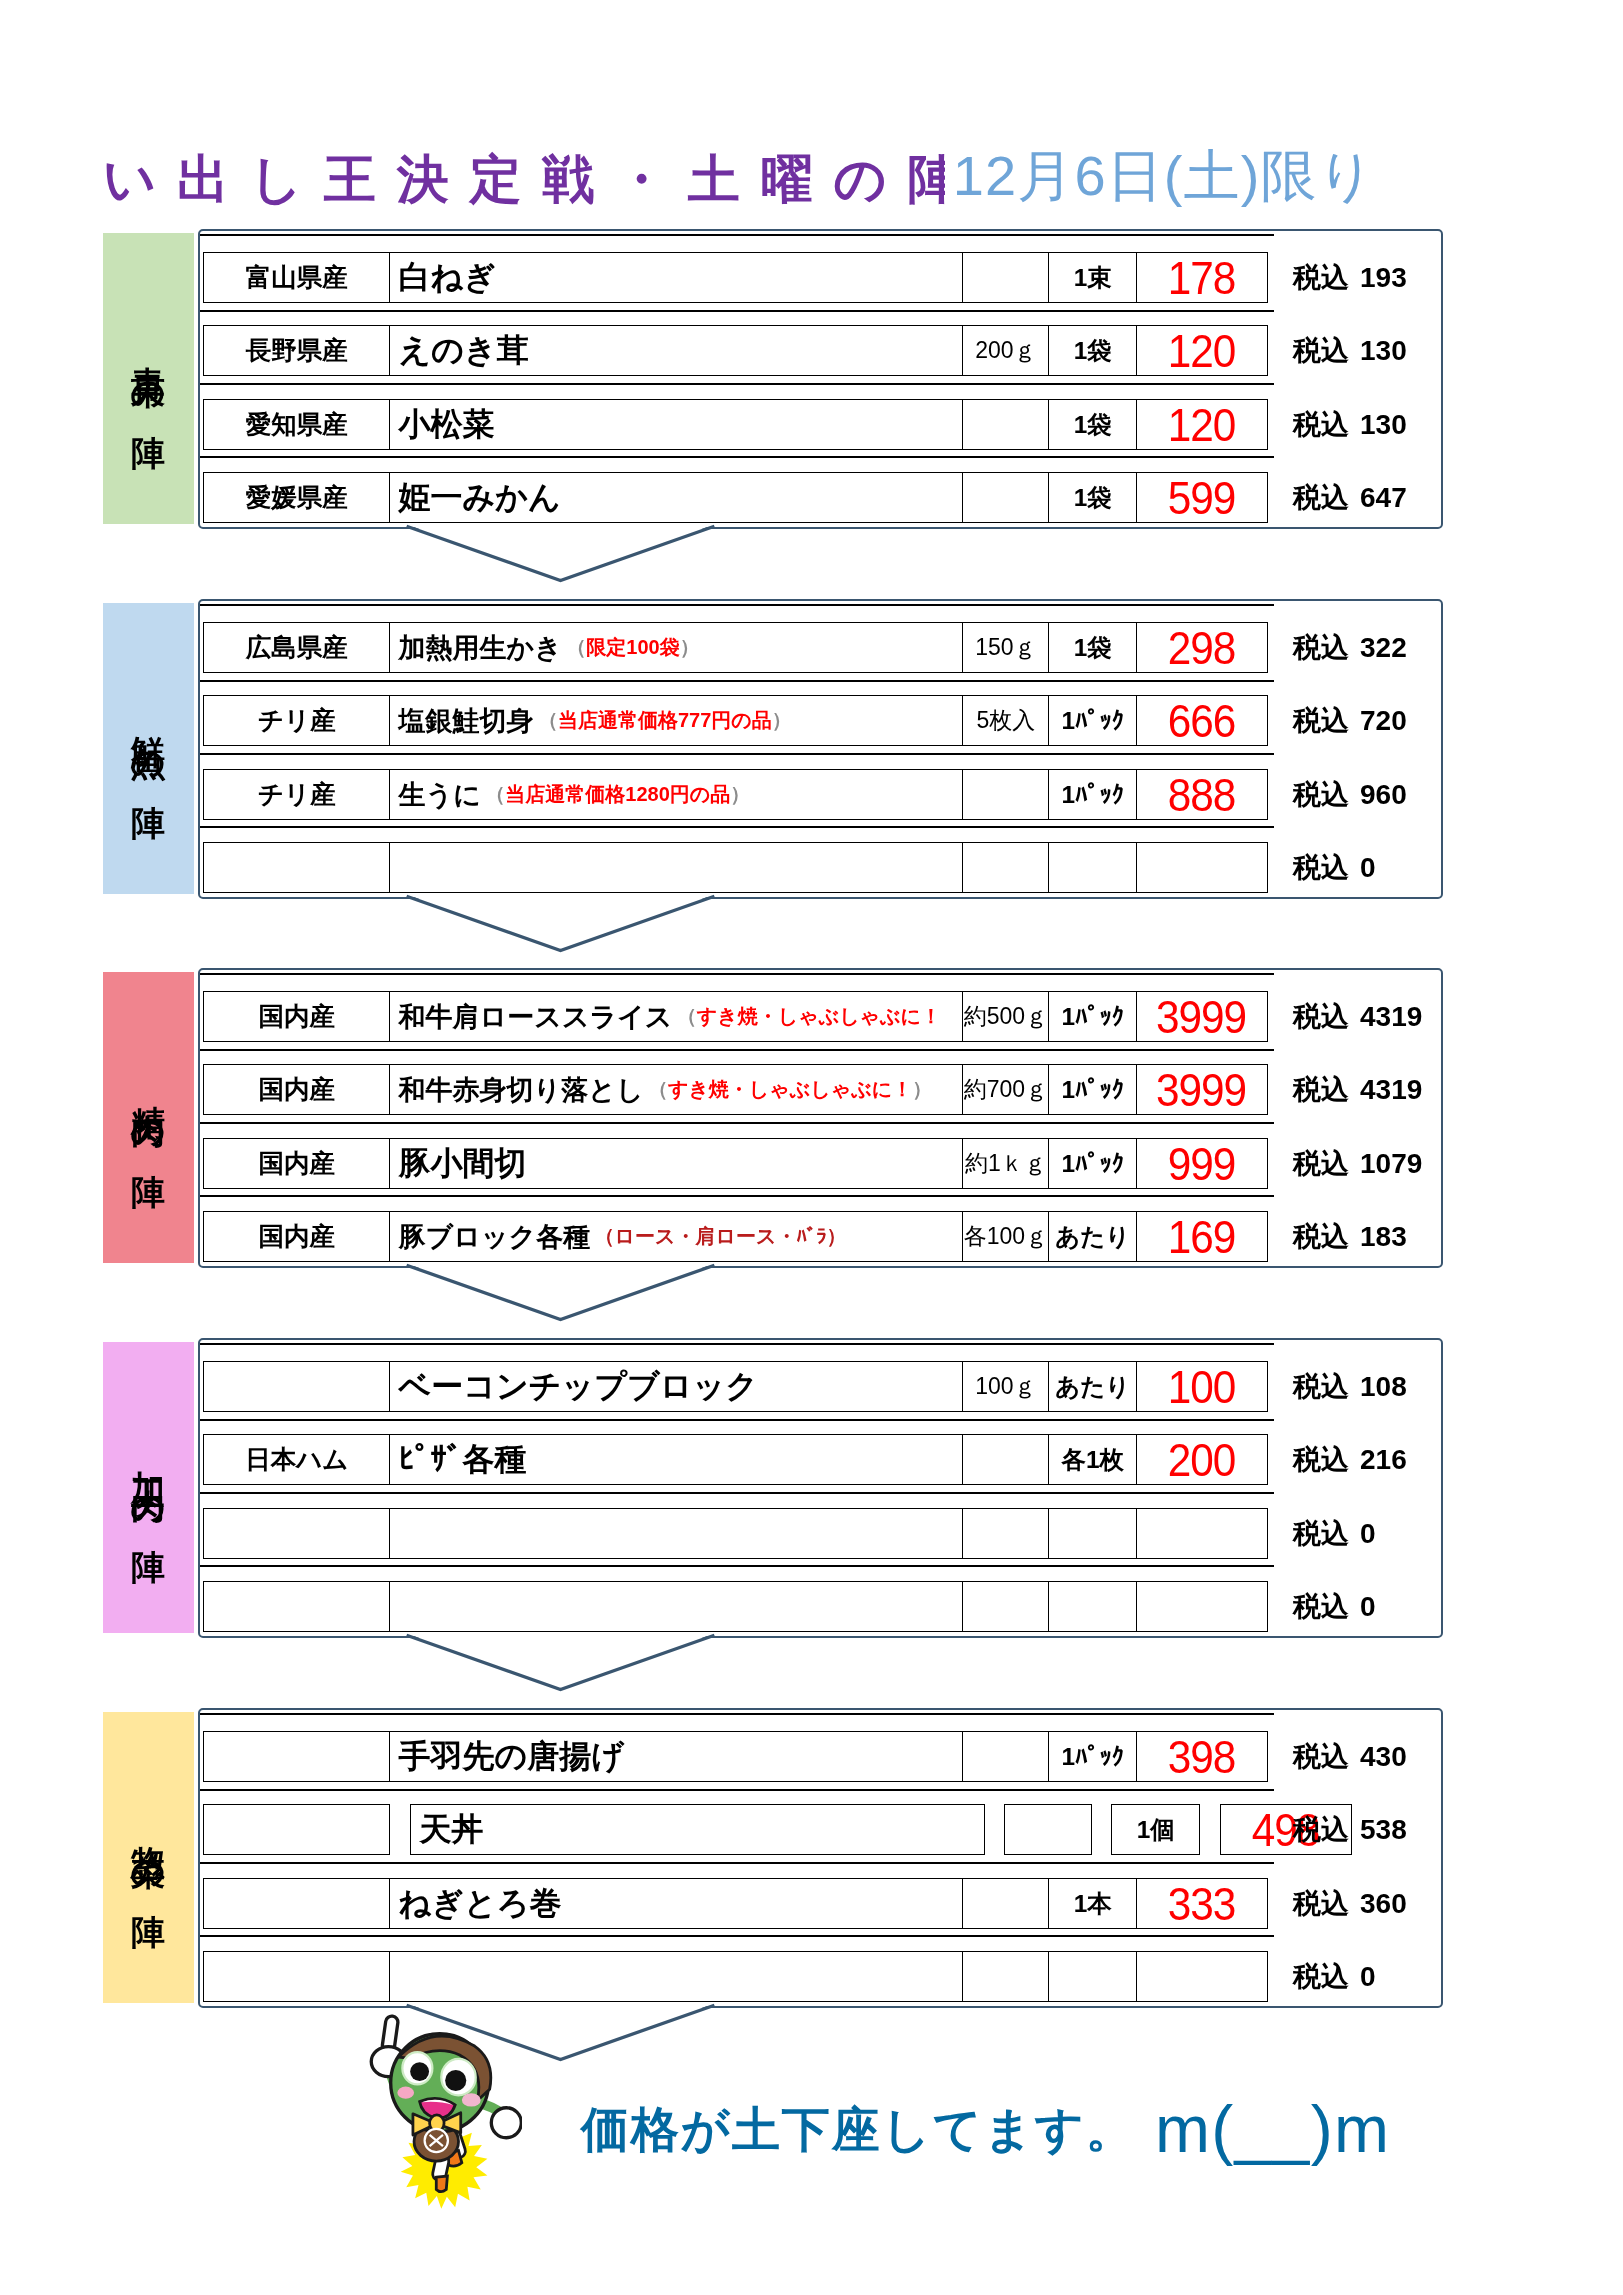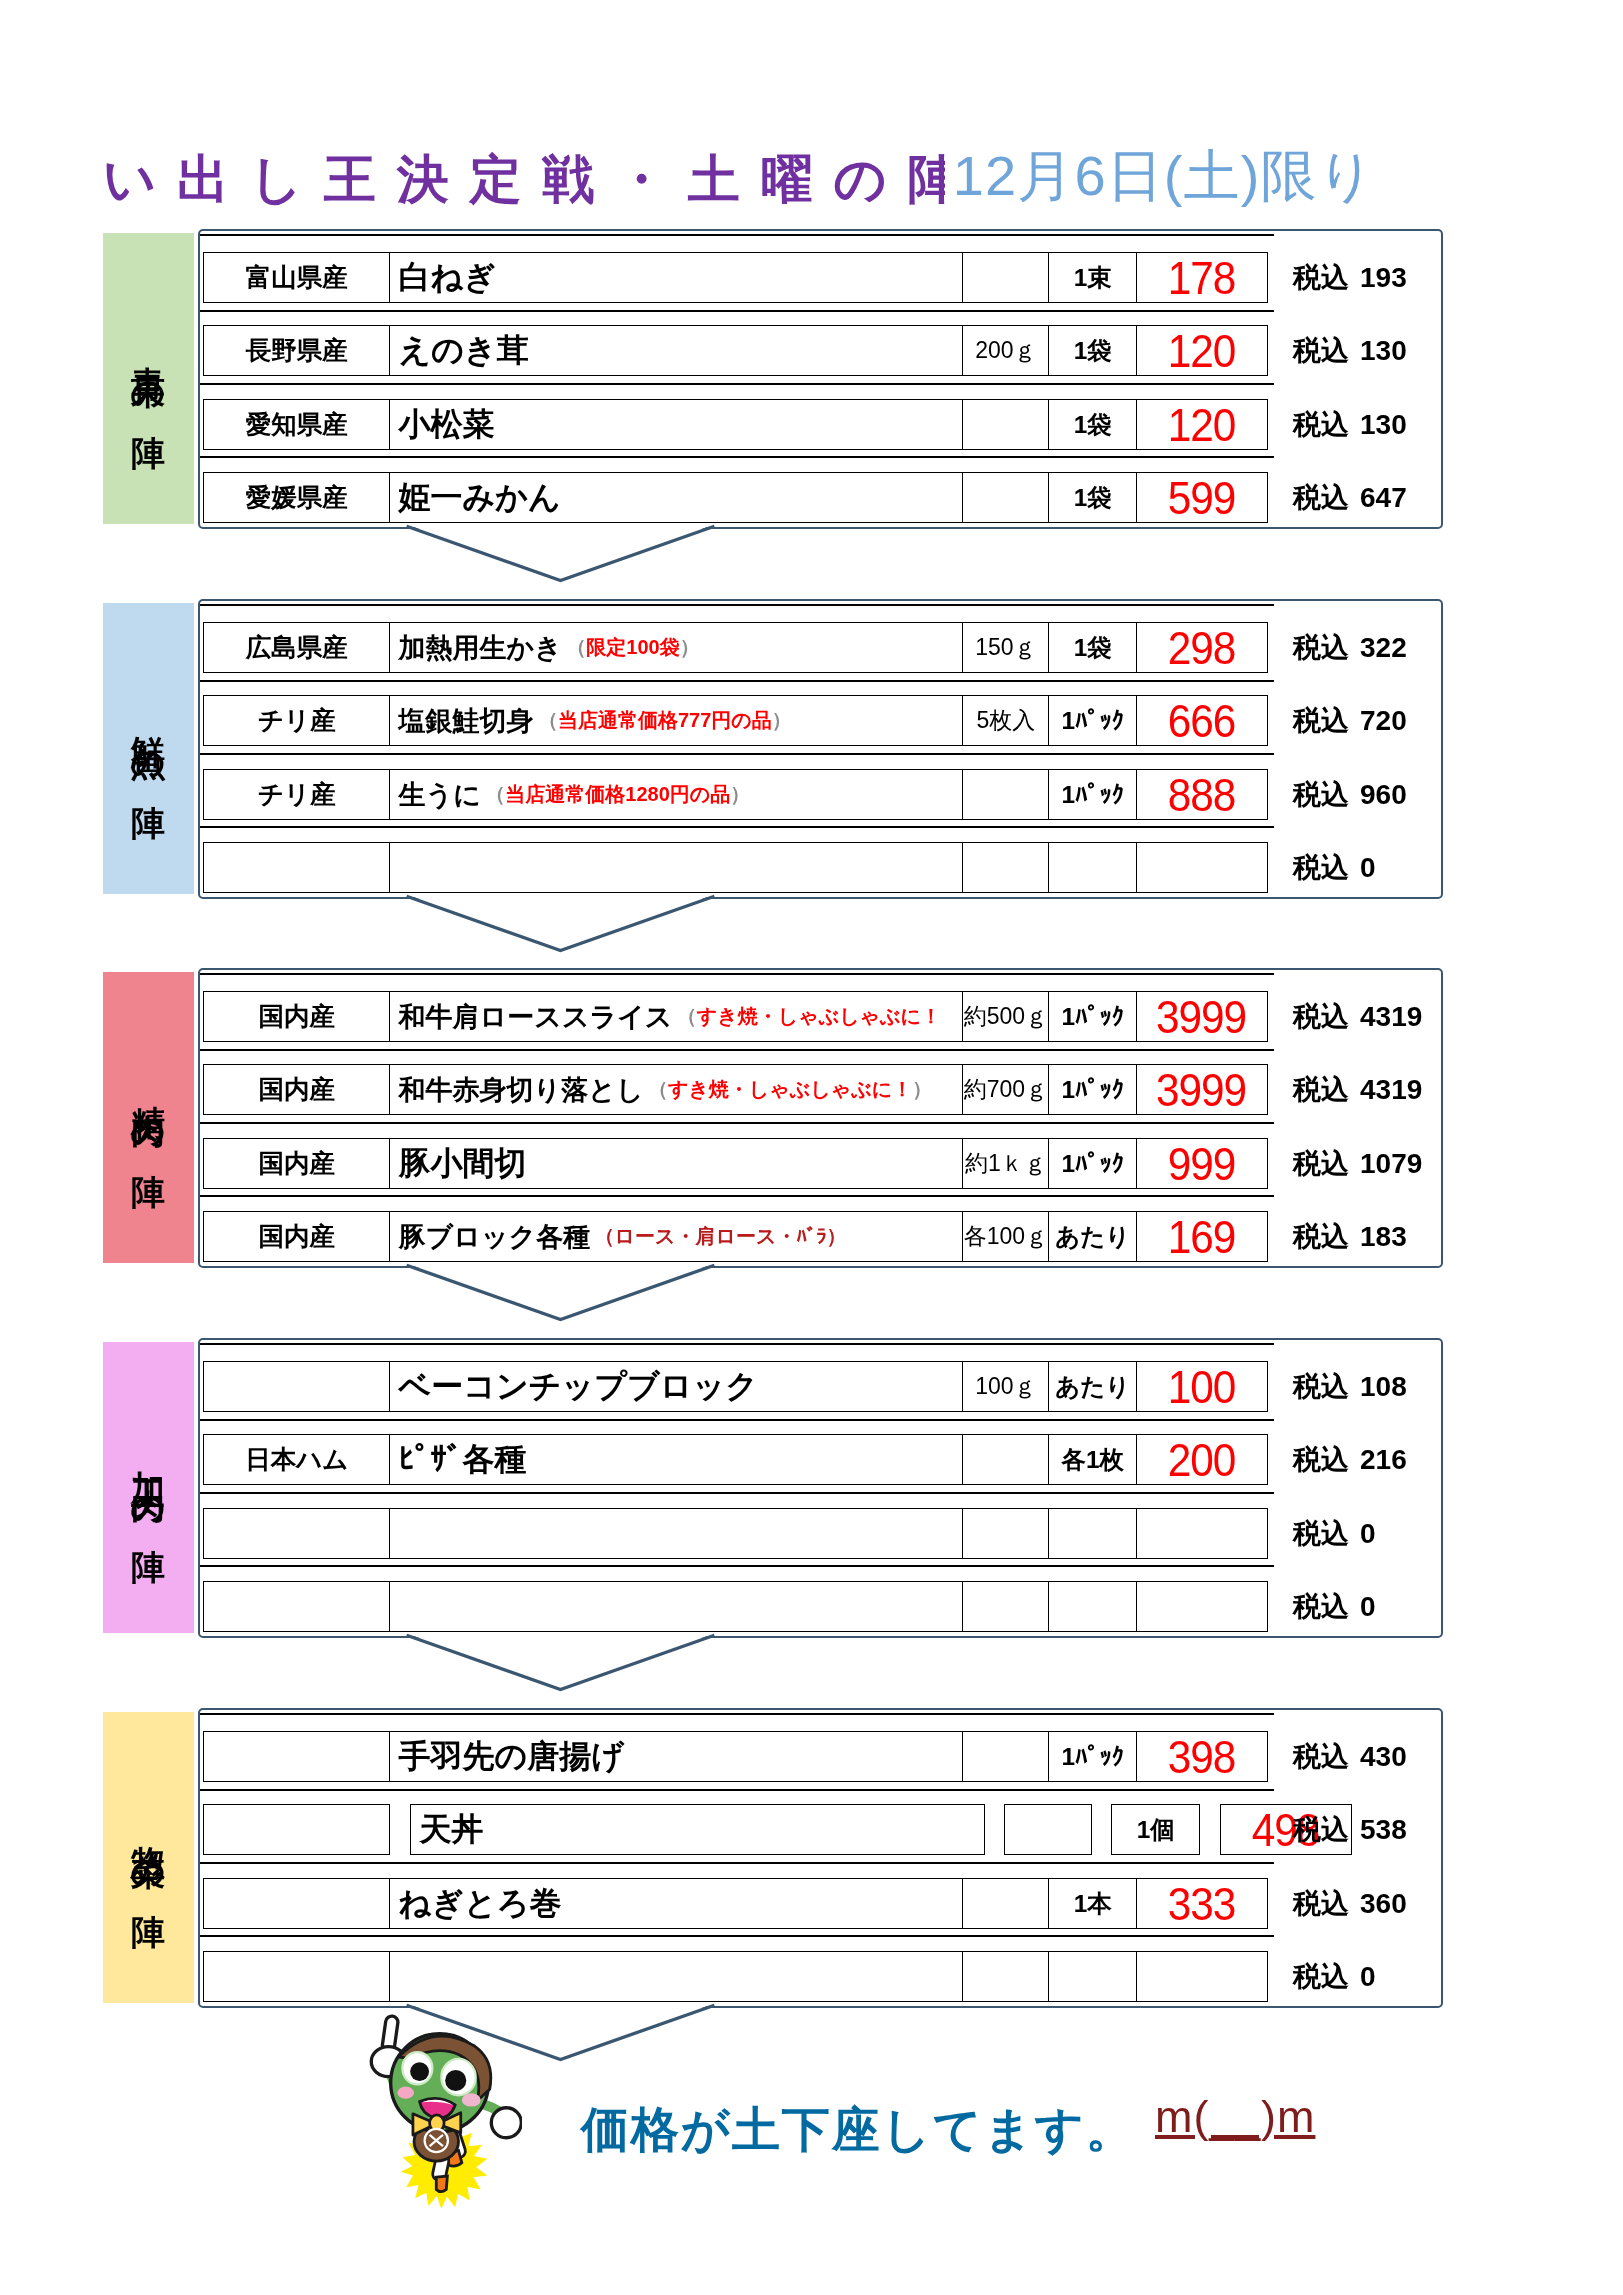--- a/index.html
+++ b/index.html
@@ -58,21 +58,21 @@
   .tax .tax-val{ margin-left:11px; }
   .notch{ position:absolute; left:205px; top:293px; z-index:3; }
 
   
   .footer-msg{
     position:absolute; left:581px; top:2098px;
     font-size:48px; font-weight:600; color:#0369a1; letter-spacing:0.04em; white-space:nowrap;
   }
   .footer-emote{
     position:absolute; left:1155px; top:2091px;
-    font-size:45px; font-weight:500; color:#7f1d1d; letter-spacing:0.02em; white-space:nowrap;text-decoration:underline;
+    font-size:66px; font-weight:500; color:#0369a1; letter-spacing:0.02em; white-space:nowrap;
   }
   .mascot{ position:absolute; left:355px; top:2006px; }
 </style>
 </head>
 <body>
 
 <div id="page">
 
   <div class="title-main">い出し王決定戦・土曜の陣</div>
   <div class="title-date">12月6日(土)限り</div>

